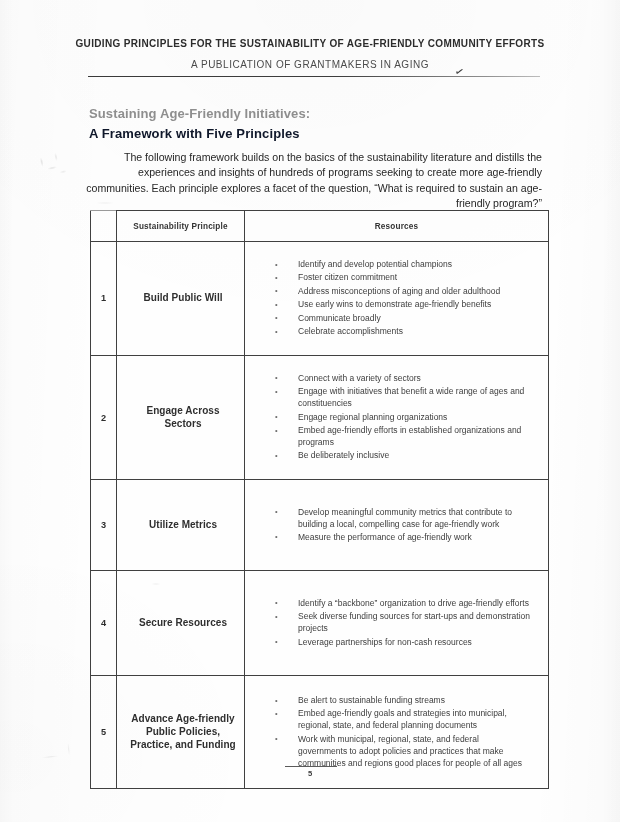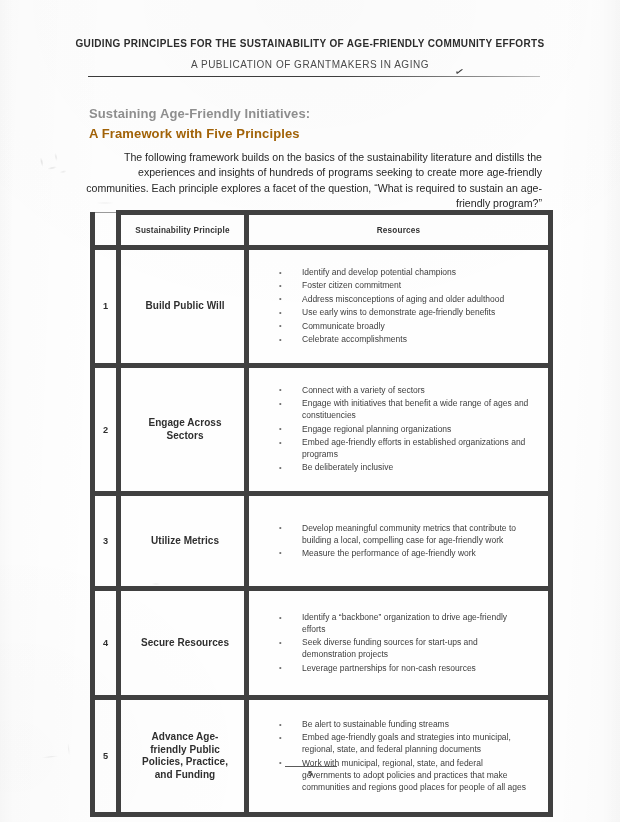--- a/index.html
+++ b/index.html
@@ -79,21 +79,21 @@
   .section-heading {
     position: absolute;
     left: 89px;
     top: 104px;
     color: #8e8e8e;
     font-size: 13px;
     font-weight: bold;
     line-height: 19.5px;
     letter-spacing: 0.12px;
   }
-  .section-heading .line2 { color: #a16207; }
+  .section-heading .line2 { color: #0f172a; }
 
   
   .intro {
     position: absolute;
     left: 74px;
     top: 150px;
     width: 468px;
     font-family: Liberation Sans, sans-serif;
     font-size: 10.6px;
     line-height: 15.3px;
@@ -106,21 +106,21 @@
   .principles-table {
     position: absolute;
     left: 90px;
     top: 210px;
     width: 458px;
     border-collapse: collapse;
     table-layout: fixed;
   }
   .principles-table td,
   .principles-table th {
-    border: 5px solid #404040;
+    border: 1px solid #404040;
     vertical-align: middle;
     padding: 0;
     background: transparent;
   }
   .col-num   { width: 26px; }
   .col-prin  { width: 128px; }
   .col-strat { width: 304px; }
 
   thead th {
     height: 30px;

